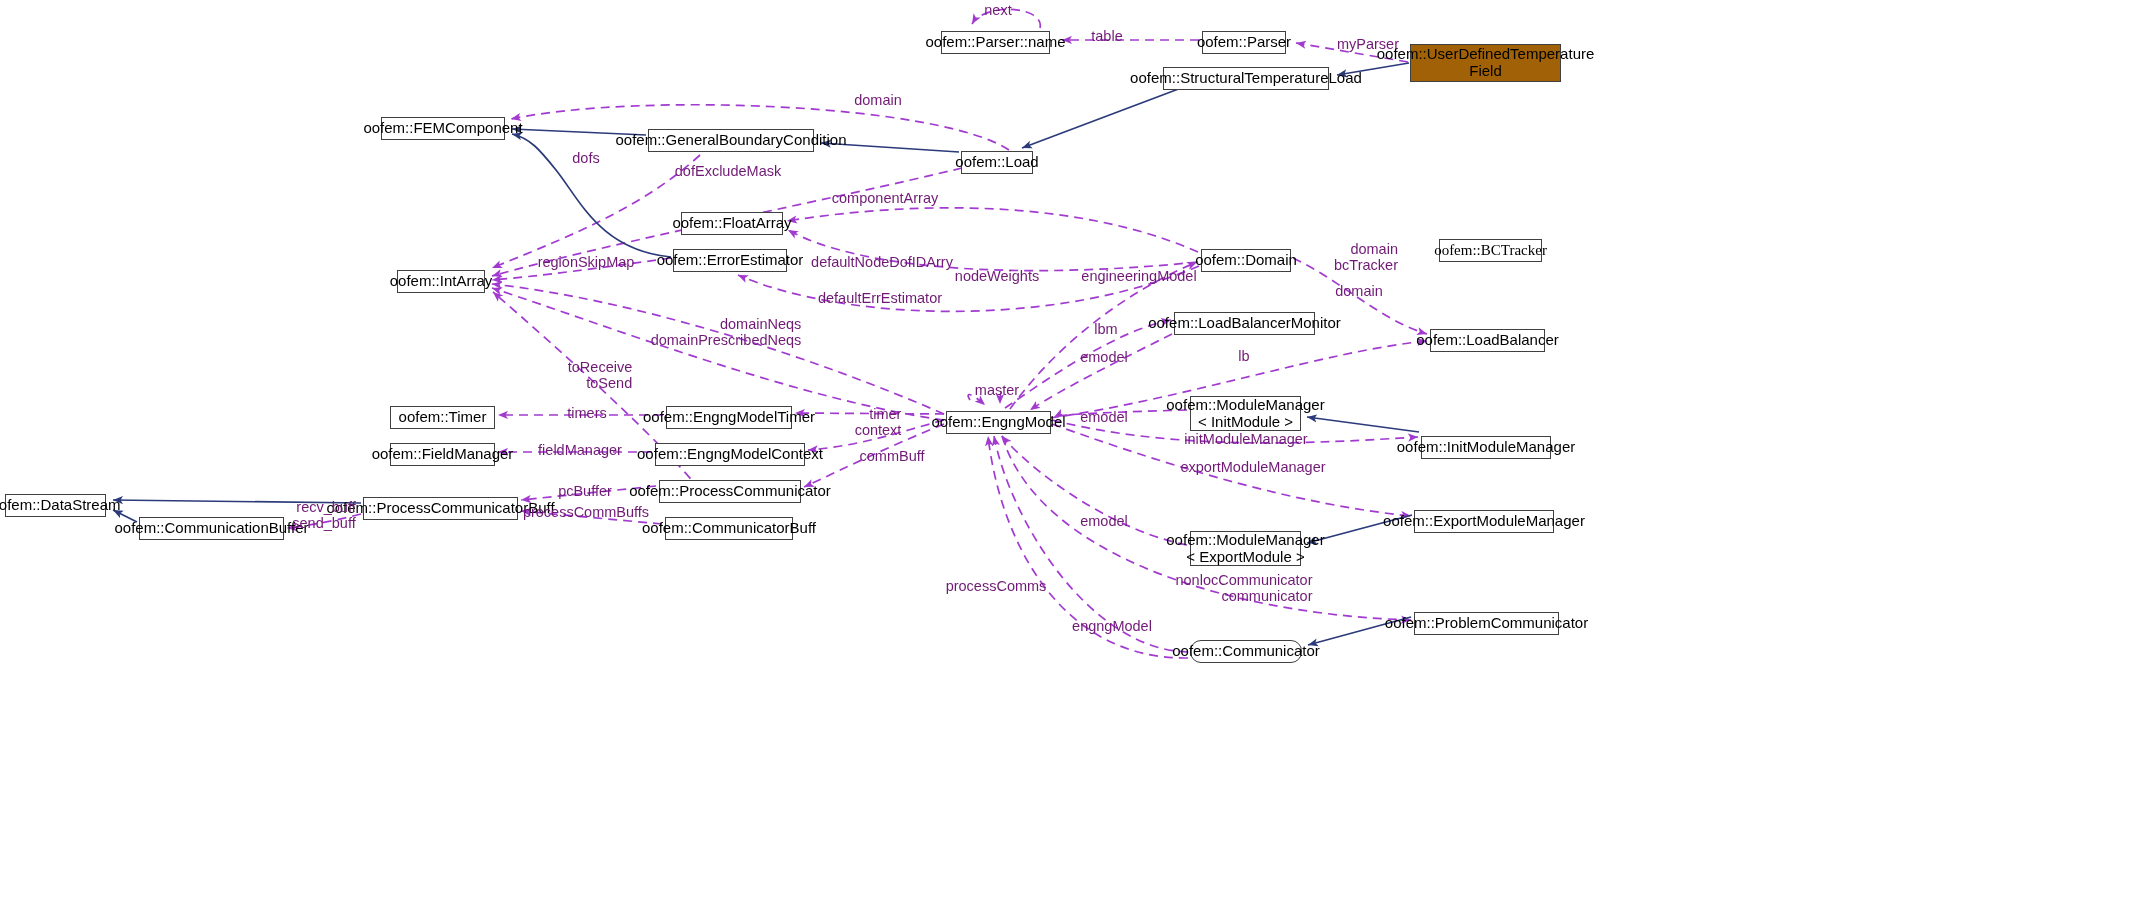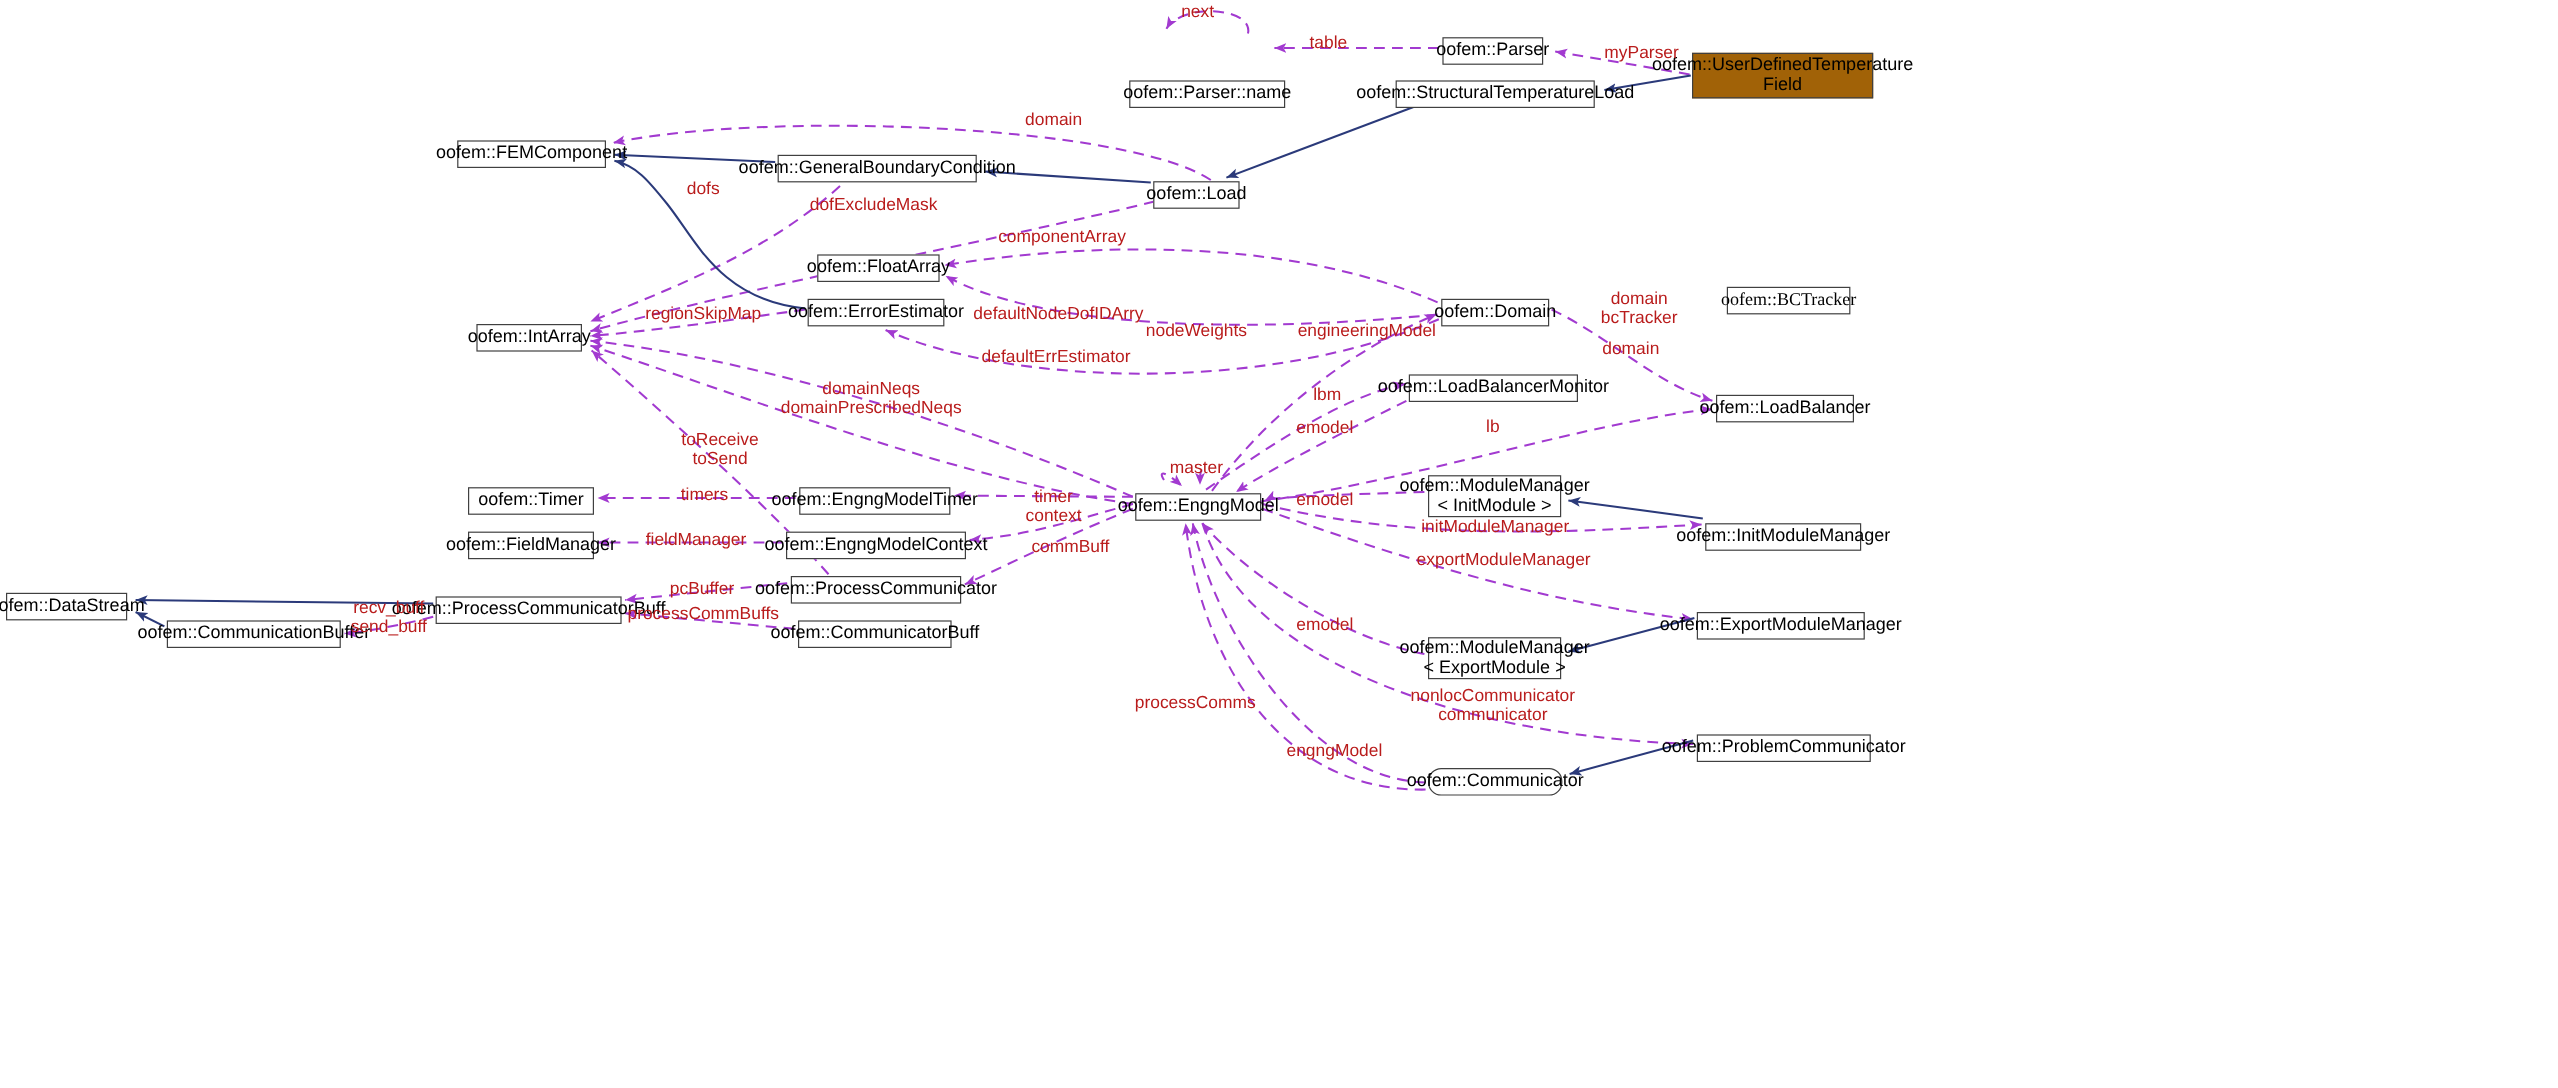--- a/index.html
+++ b/index.html
@@ -34,25 +34,25 @@
     justify-content: center;
     text-align: center;
     white-space: pre-line;
     padding: 1px 5px;
   }
   .node.highlight {
     background: #a16207;
   }
   .edge-label {
     position: absolute;
-    color: #b91c1c;
+    color: #701a75;
     font-size: 14.5px;
     line-height: 1.12;
     white-space: pre-line;
-    text-align: center;
+    text-align: right;
     transform: translateX(-50%);
     pointer-events: none;
   }
 </style>
 </head>
 <body>
 
 <div id="canvas">
 
   <svg id="edges" viewBox="0 0 2132 907" xmlns="http://www.w3.org/2000/svg">
@@ -154,21 +154,21 @@
       <path d="M1412,515 L1307,543"></path>
 
       <path d="M1411,617 L1308,645"></path>
 
       <path d="M361,503 L113,500"></path>
 
       <path d="M137,522 L113,510"></path>
     </g>
   </svg>
 
-  <div class="node" style="left:941px;top:31px;width:130px;height:23px;margin-top:36px;">oofem::Parser::name</div>
+  <div class="node" style="left:941px;top:31px;width:109px;height:23px;">oofem::Parser::name</div>
   <div class="node" style="left:1202px;top:31px;width:84px;height:23px;">oofem::Parser</div>
   <div class="node highlight" style="left:1410px;top:44px;width:151px;height:38px;">oofem::UserDefinedTemperature
 Field</div>
   <div class="node" style="left:1163px;top:67px;width:166px;height:23px;">oofem::StructuralTemperatureLoad</div>
   <div class="node" style="left:381px;top:117px;width:124px;height:23px;">oofem::FEMComponent</div>
   <div class="node" style="left:648px;top:129px;width:166px;height:23px;">oofem::GeneralBoundaryCondition</div>
   <div class="node" style="left:961px;top:151px;width:72px;height:23px;">oofem::Load</div>
   <div class="node" style="left:681px;top:212px;width:102px;height:23px;">oofem::FloatArray</div>
   <div class="node" style="left:673px;top:249px;width:114px;height:23px;">oofem::ErrorEstimator</div>
   <div class="node" style="left:1201px;top:249px;width:90px;height:23px;">oofem::Domain</div>

